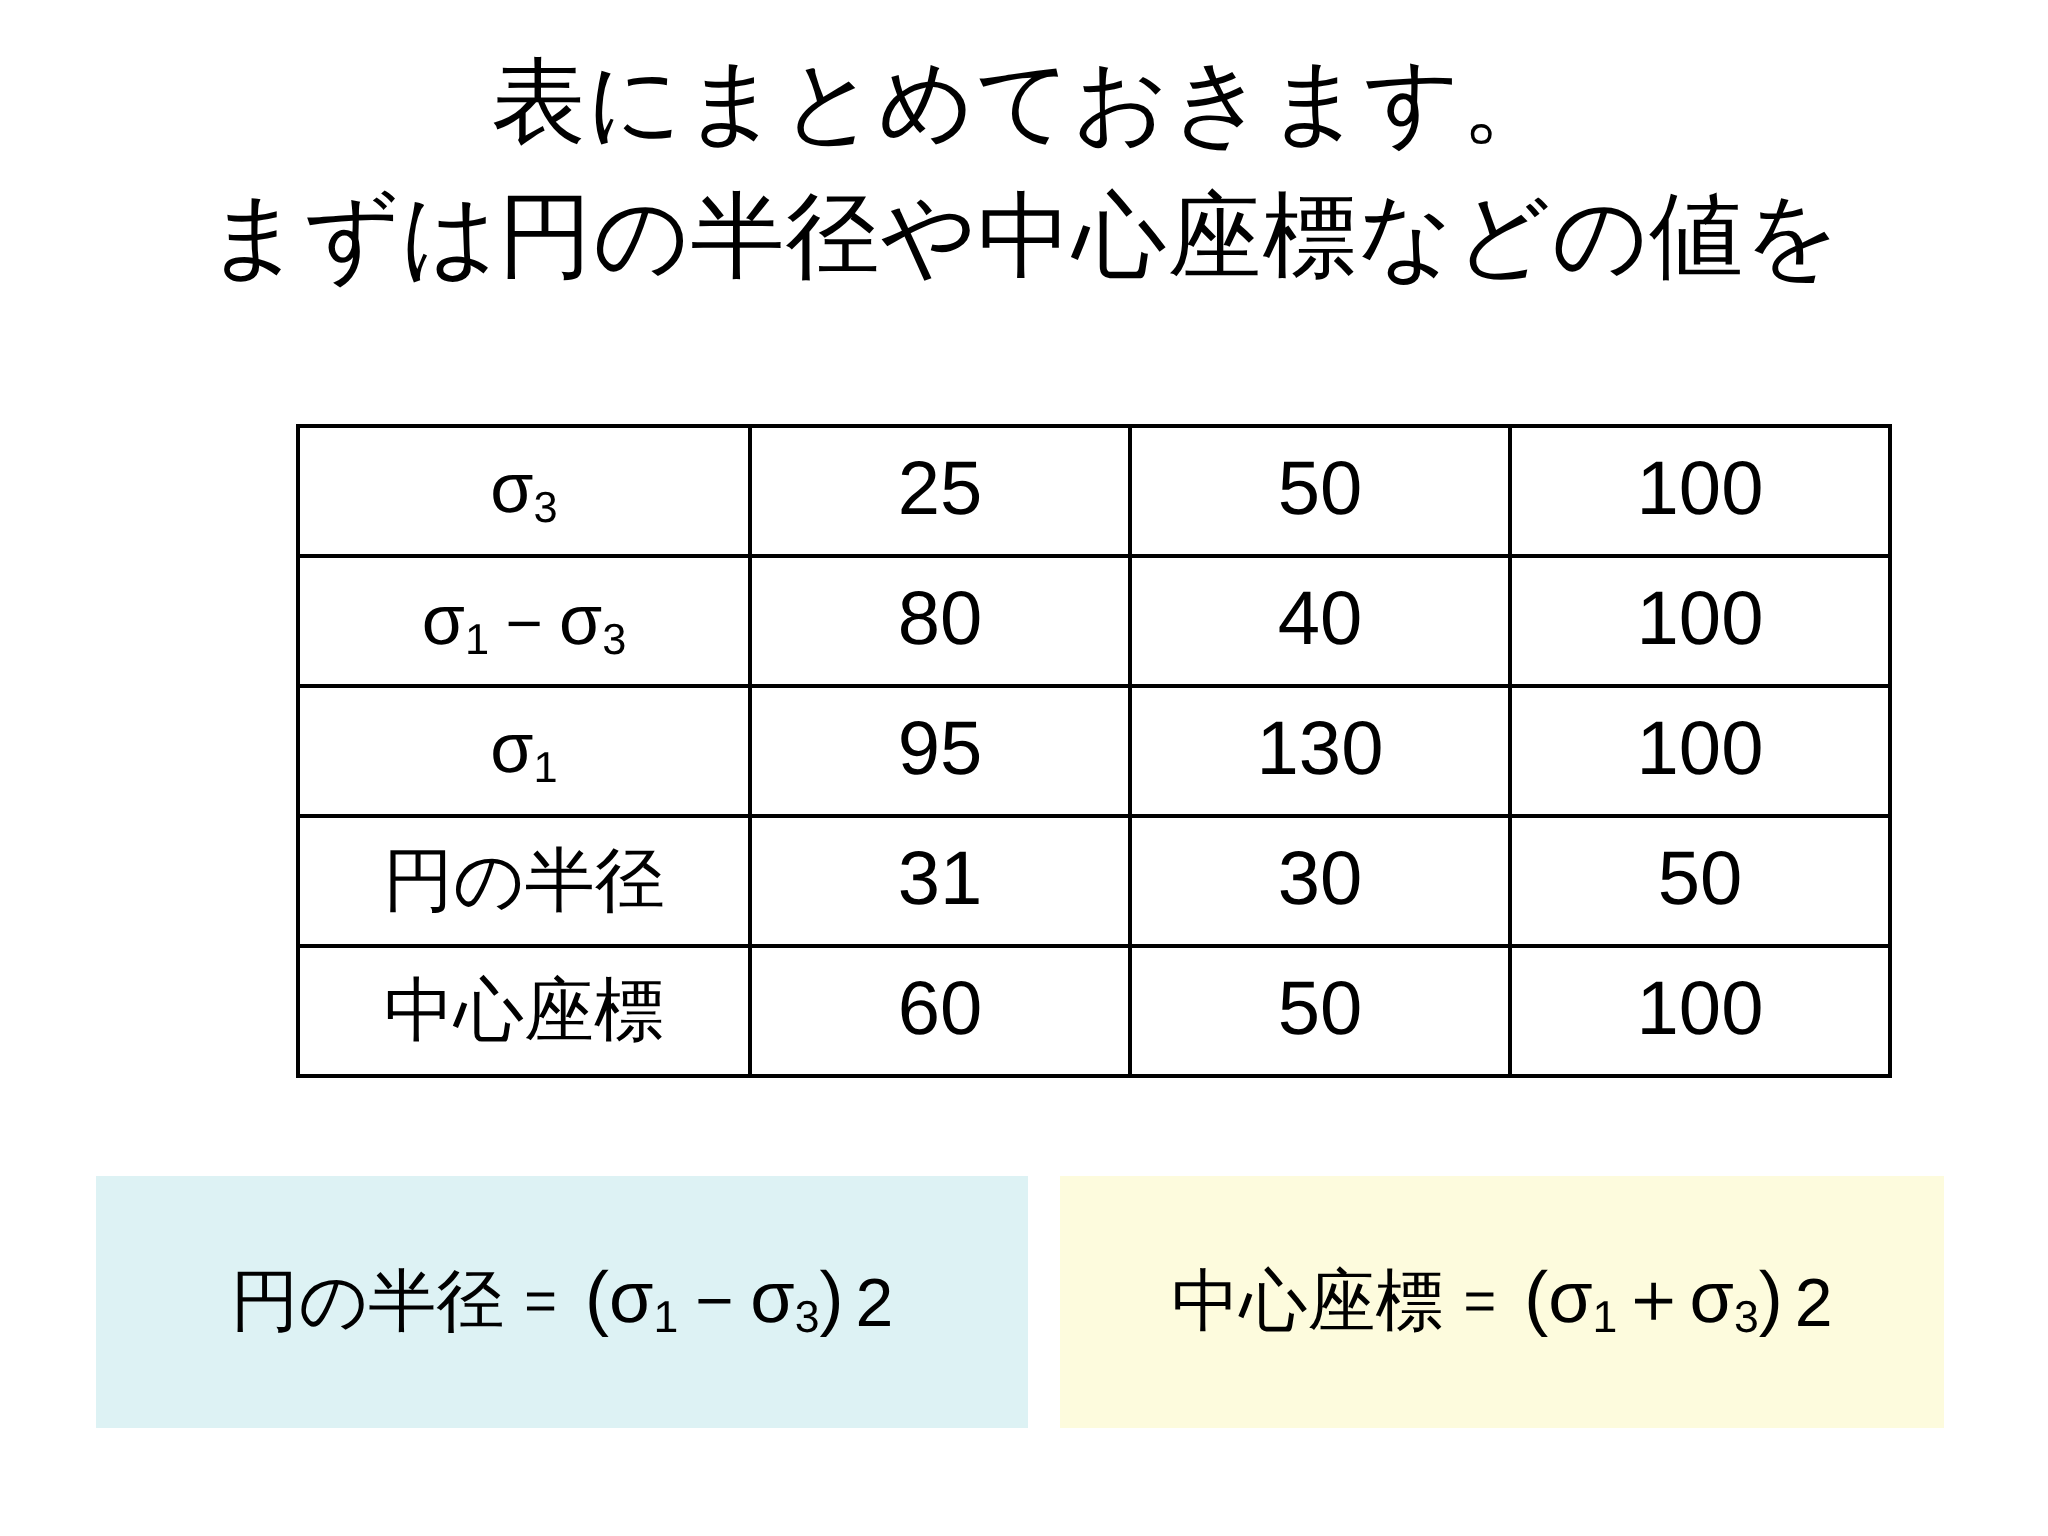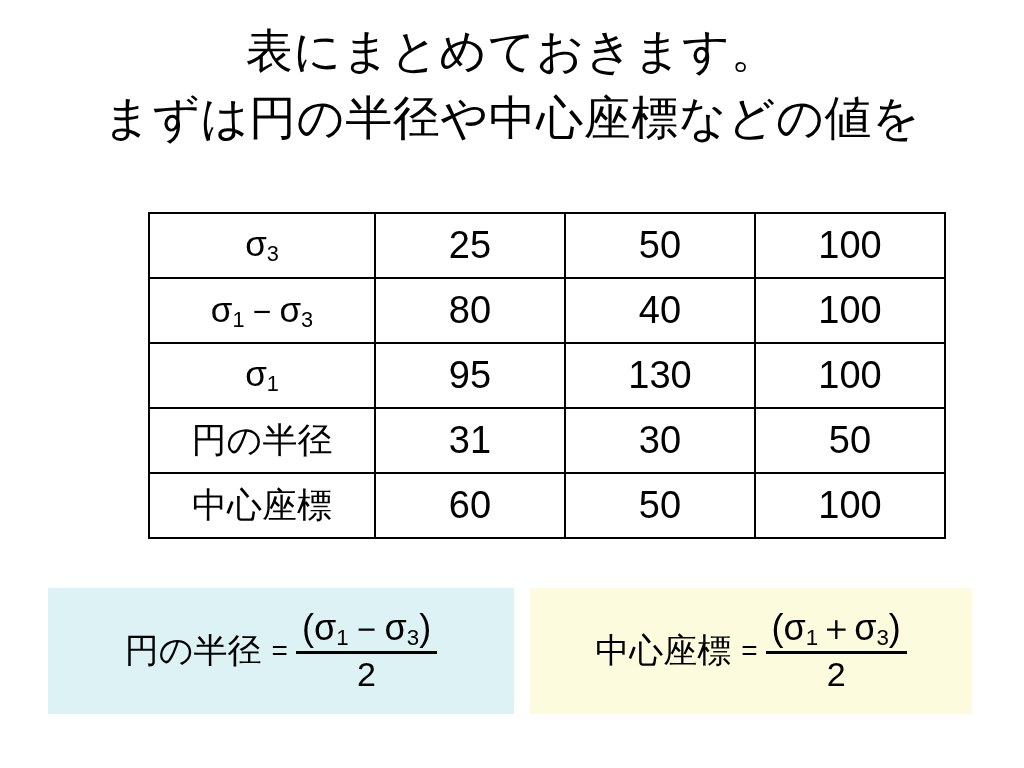--- a/index.html
+++ b/index.html
@@ -101,21 +101,21 @@
   }
   .formula .lhs {
     padding-right: 8px;
   }
   .formula .eq {
     padding: 0 8px 0 2px;
     font-size: 28px;
   }
   .frac {
     display: inline-flex;
-    flex-direction: column;
+    flex-direction: row;
     align-items: center;
     line-height: 1.05;
   }
   .frac .num {
     font-size: 36px;
     padding: 0 6px 2px 6px;
   }
   .frac .bar {
     width: 100%;
     height: 3px;

